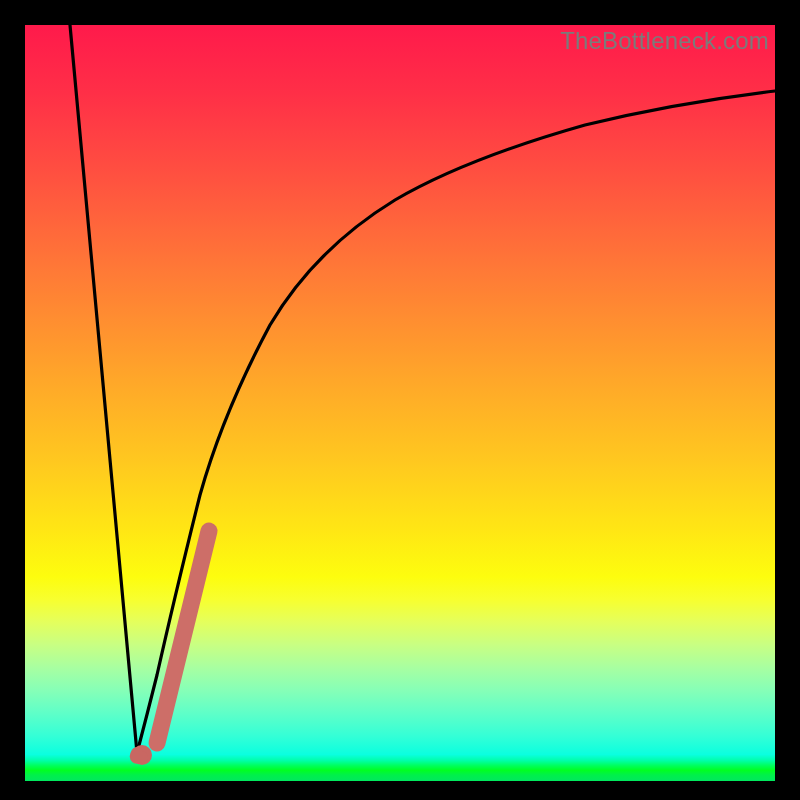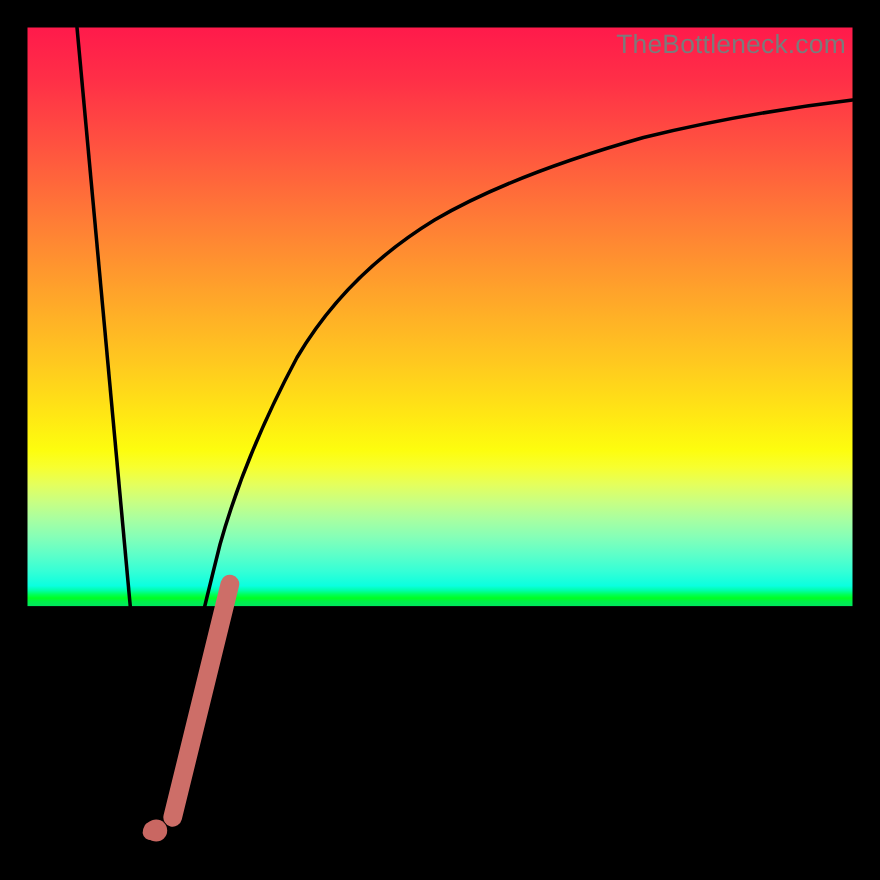--- a/index.html
+++ b/index.html
@@ -15,21 +15,21 @@
     position: relative;
     width: 800px;
     height: 800px;
     background: #000;
   }
   .plot {
     position: absolute;
     left: 25px;
     top: 25px;
     width: 750px;
-    height: 526px;
+    height: 756px;
     background: linear-gradient(to bottom,
       #ff1a4b 0%,
       #ff2f47 9%,
       #ff5140 20%,
       #ff7b36 33%,
       #ffa42a 46%,
       #ffc91f 58%,
       #ffe714 67%,
       #fdfd0e 73%,
       #f7ff2f 76%,

